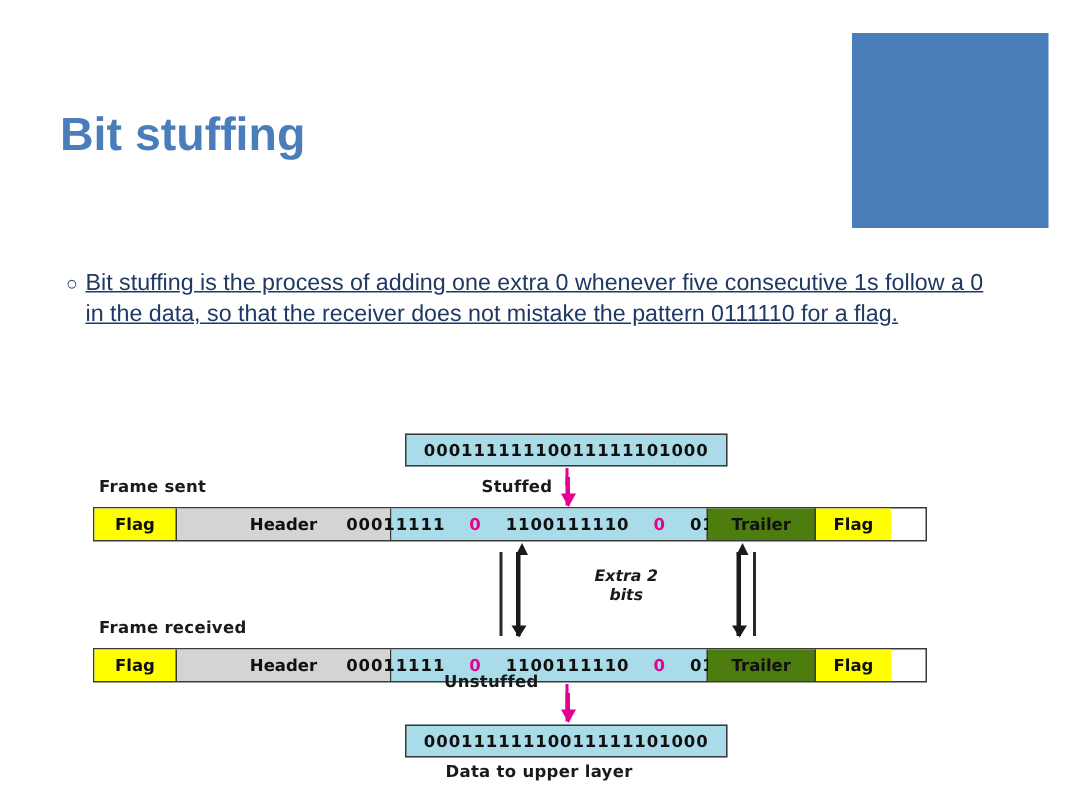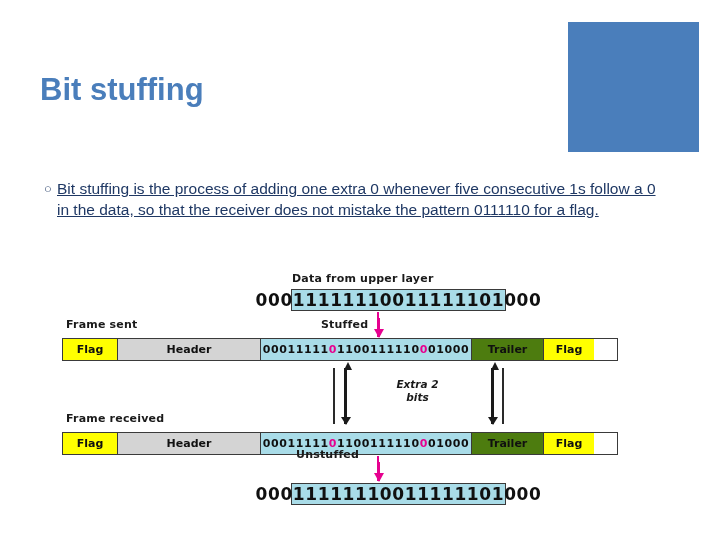--- a/index.html
+++ b/index.html
@@ -79,29 +79,28 @@
     white-space: nowrap;
     letter-spacing: 0.2px;
   }
 
   .bitbox {
     position: absolute;
     box-sizing: border-box;
     background: #a9dce8;
     border: 1.6px solid #3a3a3a;
     color: #101010;
-    font-size: 17px;
+    font-size: 11px;
     font-weight: bold;
     letter-spacing: 0.6px;
     display: flex;
     align-items: center;
     justify-content: center;
     white-space: nowrap;
     font-family: "DejaVu Sans", sans-serif;
-    margin-left: 21px;
   }
 
   
   .frame {
     position: absolute;
     display: flex;
     height: 23px;
     box-sizing: border-box;
     border: 1.6px solid #3a3a3a;
   }
@@ -112,21 +111,21 @@
     justify-content: center;
     font-size: 11px;
     font-weight: bold;
     color: #101010;
     border-right: 1.6px solid #3a3a3a;
     white-space: nowrap;
   }
   .cell:last-child { border-right: none; }
   .cell-flag   { background: #ffff00; width: 55px; }
   .cell-header { background: #d4d4d4; width: 143px; }
-  .cell-data   { background: #a9dce8; width: 211px; letter-spacing: 0.6px; }
+  .cell-data   { background: #a9dce8; width: 211px; letter-spacing: 0.6px; gap: 16px; }
   .cell-trailer{ background: #4d7c0f; width: 72px; }
   .cell-flag2  { background: #ffff00; width: 50px; }
 
   
   .arrow-v {
     position: absolute;
     width: 0;
   }
   .arrow-v .shaft {
     position: absolute;
@@ -185,21 +184,20 @@
 
 <div class="body-block">
   <div class="bullet-row">
     <span class="bullet-glyph">○</span>
     <span class="bullet-text">Bit stuffing is the process of adding one extra 0 whenever five consecutive 1s follow a 0 in the data, so that the receiver does not mistake the pattern 0111110 for a flag.</span>
   </div>
 </div>
 
 <div class="figure">
 
-  <div class="cap" style="left:230px; top:0px;">Data from upper layer</div>
   <div class="bitbox" id="upper-bits" style="left:208px; top:17px; width:215px; height:22px;">00011111110011111101000</div>
 
   <div class="tick-pink" style="left:315px; top:40px; height:12px;"></div>
 
   <div class="cap" style="left:259px; top:46px;">Stuffed</div>
   <div class="arrow-v arrow-pink" style="left:315px; top:46px; height:19px;">
     <span class="shaft"></span>
       <span class="head"></span>
   </div>
 
@@ -254,14 +252,15 @@
 
   <div class="tick-pink" style="left:315px; top:184px; height:17px;"></div>
 
   <div class="cap" style="left:234px; top:176px;">Unstuffed</div>
   <div class="arrow-v arrow-pink" style="left:315px; top:190px; height:19px;">
     <span class="shaft"></span>
       <span class="head"></span>
   </div>
 
   <div class="bitbox" id="lower-bits" style="left:208px; top:211px; width:215px; height:22px;">00011111110011111101000</div>
+  <div class="cap" style="left:235px; top:236px;">Data to upper layer</div>
 
 </div>
 
 </body></html>

